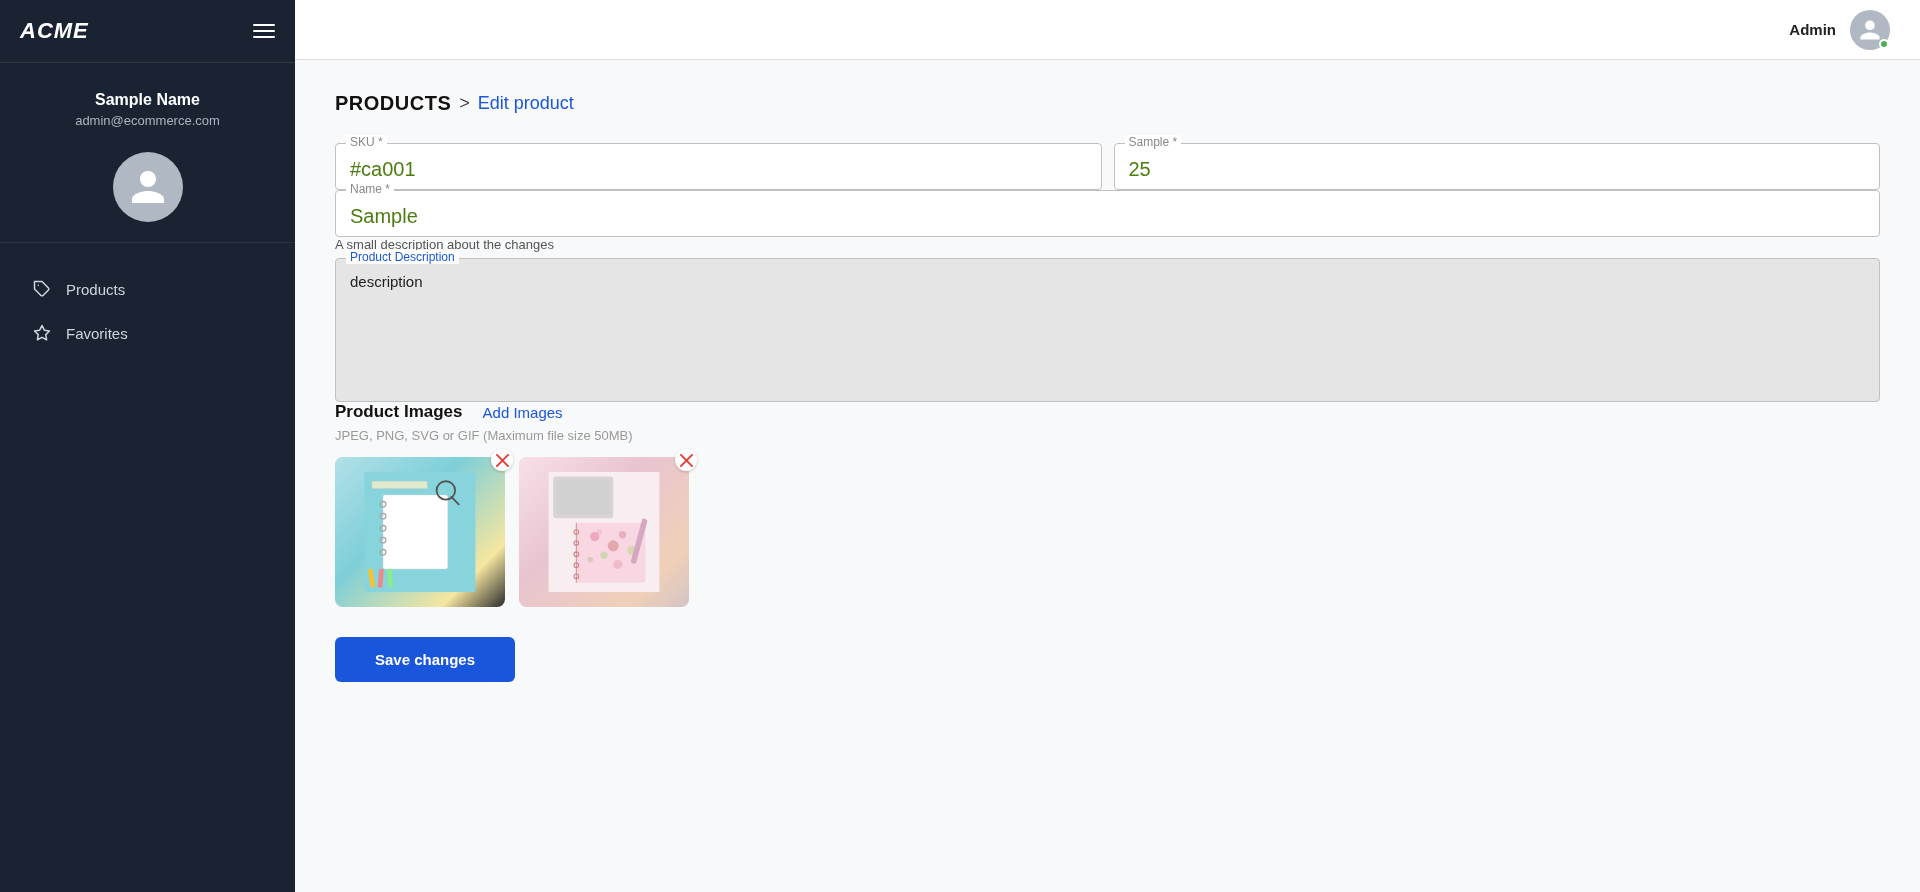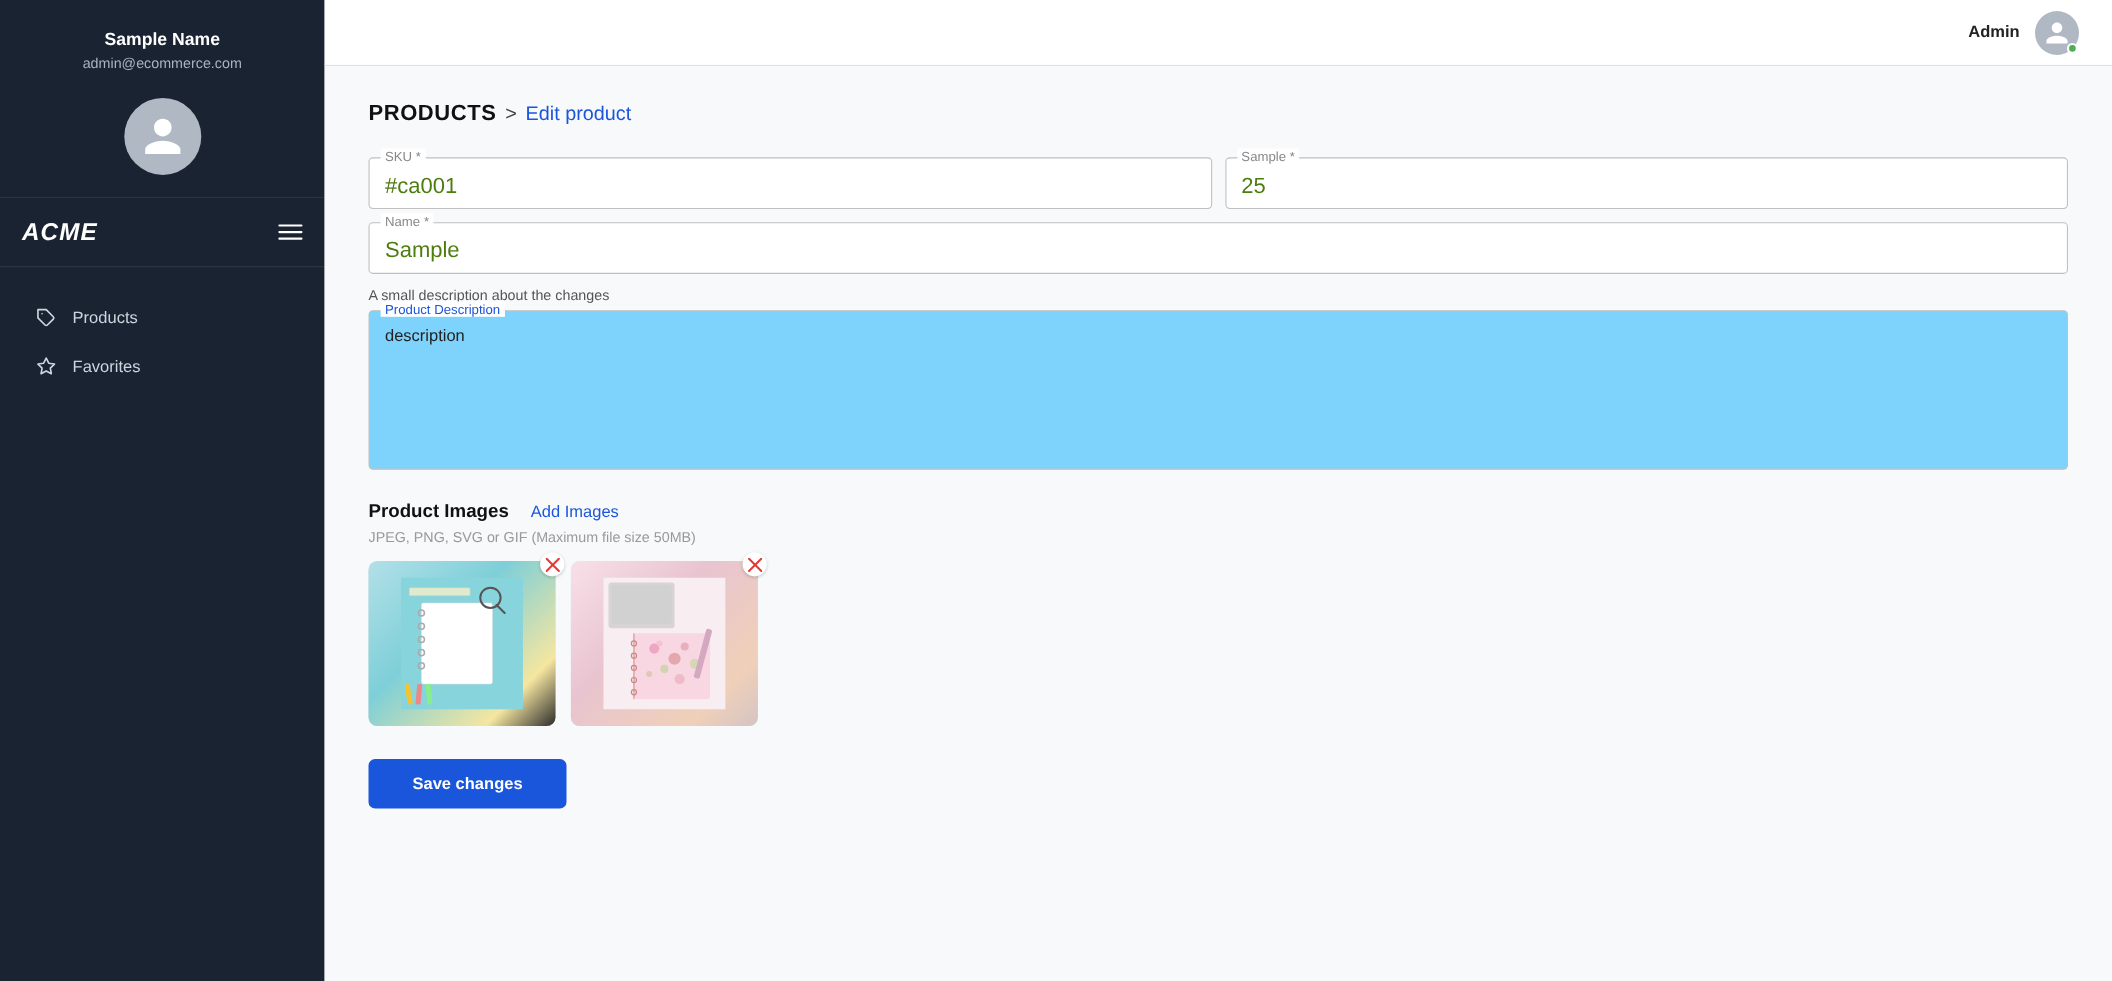--- a/index.html
+++ b/index.html
@@ -196,21 +196,21 @@
     #breadcrumb-current {
       font-size: 18px;
       color: #1a56db;
       font-weight: 500;
     }
 
     
     .form-row {
       display: flex;
       gap: 12px;
-      margin-bottom: 12px;
+      margin-bottom: 0;
     }
 
     .form-field {
       flex: 1;
       position: relative;
       background: #fff;
       border: 1px solid #c0c0c0;
       border-radius: 4px;
       padding: 10px 14px 8px;
     }
@@ -236,25 +236,24 @@
     }
 
     #description-hint {
       font-size: 13px;
       color: #555;
       margin-bottom: 6px;
     }
 
     .textarea-field {
       position: relative;
-      background: #7dd3fc;
+      background: #e5e5e5;
       border: 1px solid #c0c0c0;
       border-radius: 4px;
       padding: 10px 14px 8px;
-      margin-bottom: 28px;
     }
 
     .textarea-field label {
       position: absolute;
       top: -9px;
       left: 10px;
       background: #fff;
       padding: 0 4px;
       font-size: 12px;
       color: #1a56db;
@@ -381,36 +380,36 @@
     
     .notebook-svg {
       width: 80%;
       height: 80%;
     }
   </style>
 </head>
 <body>
 
 <div id="sidebar">
+  <div id="sidebar-header">
+    <div id="logo">ACME</div>
+    <div id="hamburger-icon">
+      <span></span>
+        <span></span>
+        <span></span>
+    </div>
+  </div>
+
   <div id="user-section">
     <div id="user-name">Sample Name</div>
     <div id="user-email">admin@ecommerce.com</div>
     <div id="avatar">
       <svg viewBox="0 0 24 24" xmlns="http://www.w3.org/2000/svg">
         <path d="M12 12c2.7 0 4.8-2.1 4.8-4.8S14.7 2.4 12 2.4 7.2 4.5 7.2 7.2 9.3 12 12 12zm0 2.4c-3.2 0-9.6 1.6-9.6 4.8v2.4h19.2v-2.4c0-3.2-6.4-4.8-9.6-4.8z"></path>
       </svg>
-    </div>
-  </div>
-
-  <div id="sidebar-header">
-    <div id="logo">ACME</div>
-    <div id="hamburger-icon">
-      <span></span>
-        <span></span>
-        <span></span>
     </div>
   </div>
 
   <nav id="nav">
     <div class="nav-item">
       <span class="nav-icon">
         <svg width="18" height="18" viewBox="0 0 24 24" fill="none" stroke="#cdd5de" stroke-width="2" stroke-linecap="round" stroke-linejoin="round">
           <path d="M20.59 13.41l-7.17 7.17a2 2 0 0 1-2.83 0L2 12V2h10l8.59 8.59a2 2 0 0 1 0 2.82z"></path>
           <line x1="7" y1="7" x2="7.01" y2="7"></line>
         </svg>

